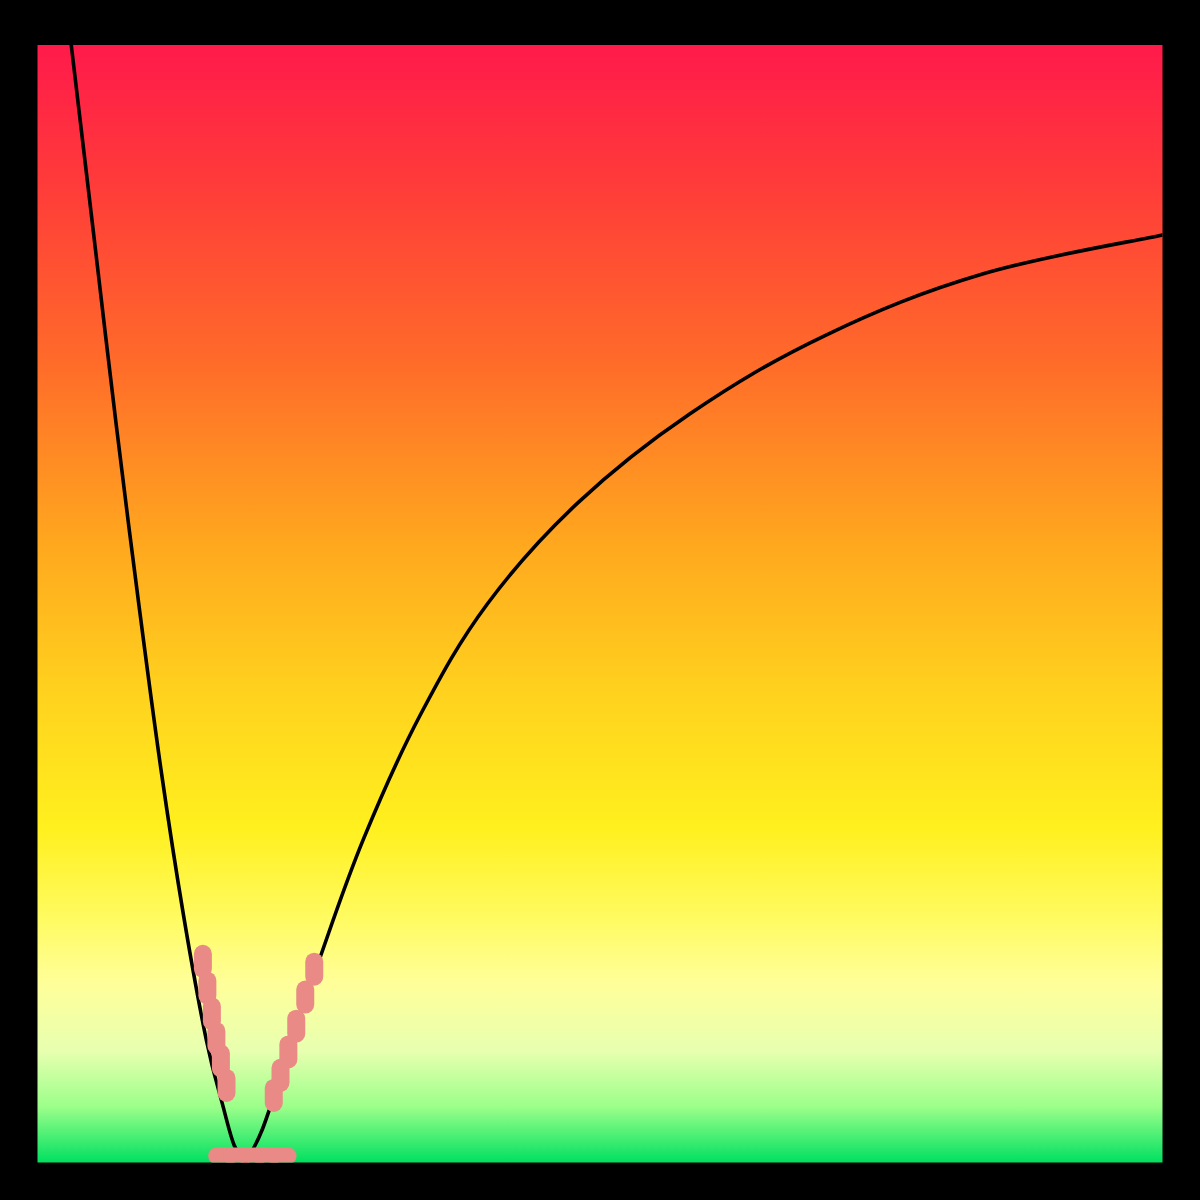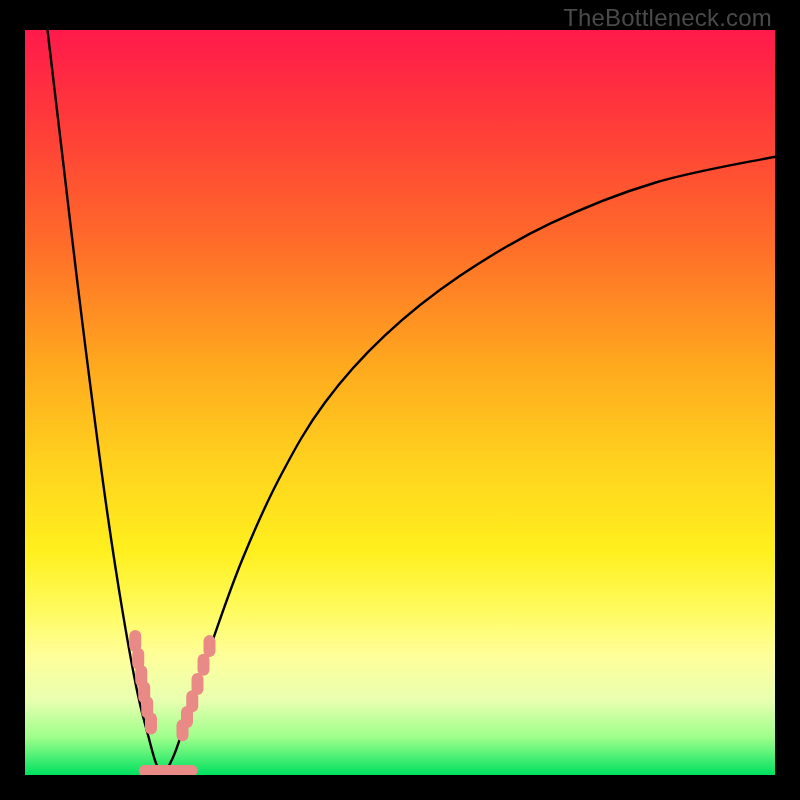--- a/index.html
+++ b/index.html
@@ -43,21 +43,20 @@
   }
   svg.curve {
     position: absolute;
     inset: 0;
   }
 </style>
 </head>
 <body>
 
 <div class="frame">
-  <div class="watermark">TheBottleneck.com</div>
   <div class="plot" id="plot" style="left: 25px; top: 30px; width: 750px; height: 745px;">
     <svg class="curve" id="curve-svg" viewBox="0 0 750 745" preserveAspectRatio="none">
         <path d="M 22.50 0.00 C 25.20 22.80, 32.10 81.06, 37.50 126.65 C 42.90 172.24, 47.10 209.05, 52.50 253.30 C 57.90 297.55, 62.10 330.93, 67.50 372.50 C 72.90 414.07, 77.10 446.70, 82.50 484.25 C 87.90 521.80, 92.10 548.92, 97.50 581.10 C 102.90 613.28, 107.78 640.25, 112.50 663.05 C 117.22 685.85, 120.38 695.01, 123.75 707.75 C 127.13 720.49, 128.55 727.12, 131.25 733.83 C 133.95 740.53, 137.40 742.99, 138.75 745.00" fill="none" stroke="#000" stroke-width="2.4" stroke-linecap="round"></path>
         <path d="M 138.75 745.00 C 140.78 740.98, 145.28 734.72, 150.00 722.65 C 154.72 710.58, 158.25 698.07, 165.00 677.95 C 171.75 657.84, 178.05 637.72, 187.50 610.90 C 196.95 584.08, 205.35 558.45, 217.50 528.95 C 229.65 499.45, 240.15 475.16, 255.00 447.00 C 269.85 418.84, 281.10 397.98, 300.00 372.50 C 318.90 347.02, 335.70 328.25, 360.00 305.45 C 384.30 282.65, 405.30 265.96, 435.00 245.85 C 464.70 225.73, 489.90 210.46, 525.00 193.70 C 560.10 176.94, 589.50 164.79, 630.00 152.73 C 670.50 140.66, 728.40 131.34, 750.00 126.65" fill="none" stroke="#000" stroke-width="2.4" stroke-linecap="round"></path>
         <rect x="104.25" y="599.90" width="12" height="22" rx="6" ry="6" fill="#e98a86"></rect>
         <rect x="107.25" y="617.78" width="12" height="22" rx="6" ry="6" fill="#e98a86"></rect>
         <rect x="110.25" y="634.91" width="12" height="22" rx="6" ry="6" fill="#e98a86"></rect>
         <rect x="113.25" y="651.30" width="12" height="22" rx="6" ry="6" fill="#e98a86"></rect>
         <rect x="116.25" y="666.21" width="12" height="22" rx="6" ry="6" fill="#e98a86"></rect>
         <rect x="120.00" y="682.60" width="12" height="22" rx="6" ry="6" fill="#e98a86"></rect>

